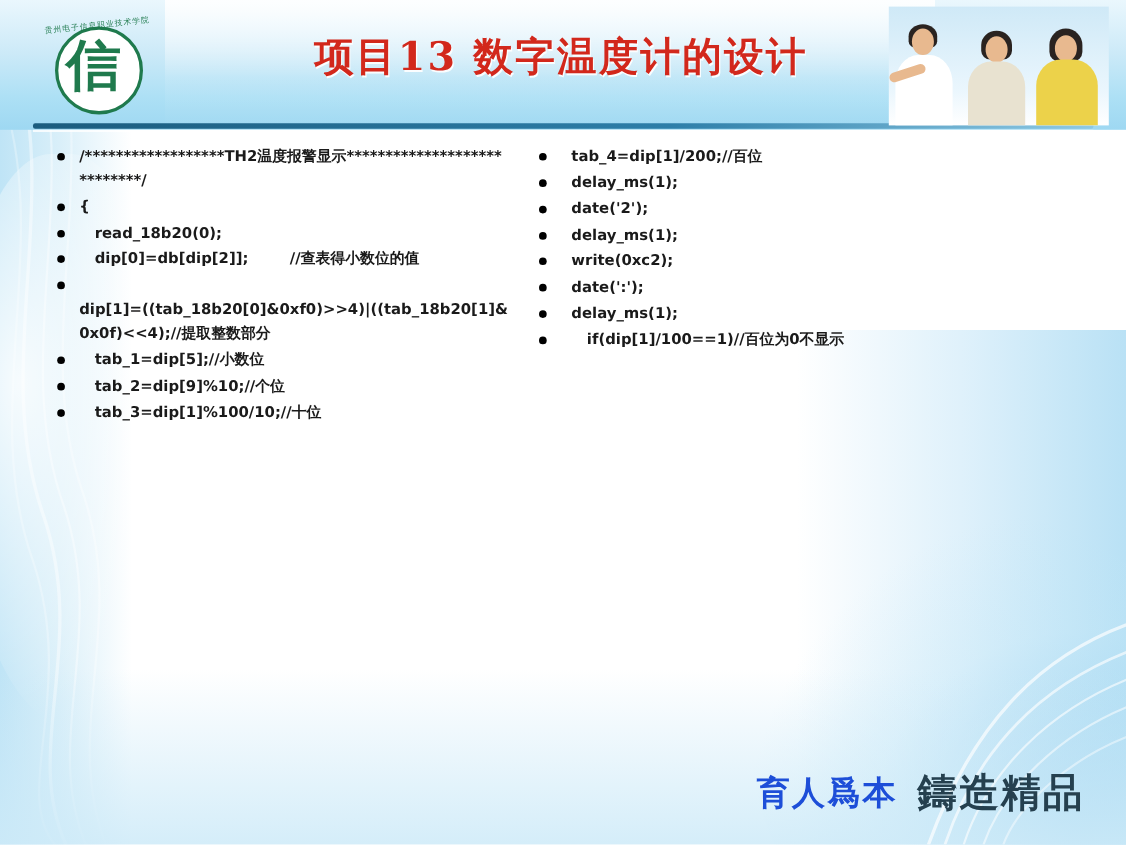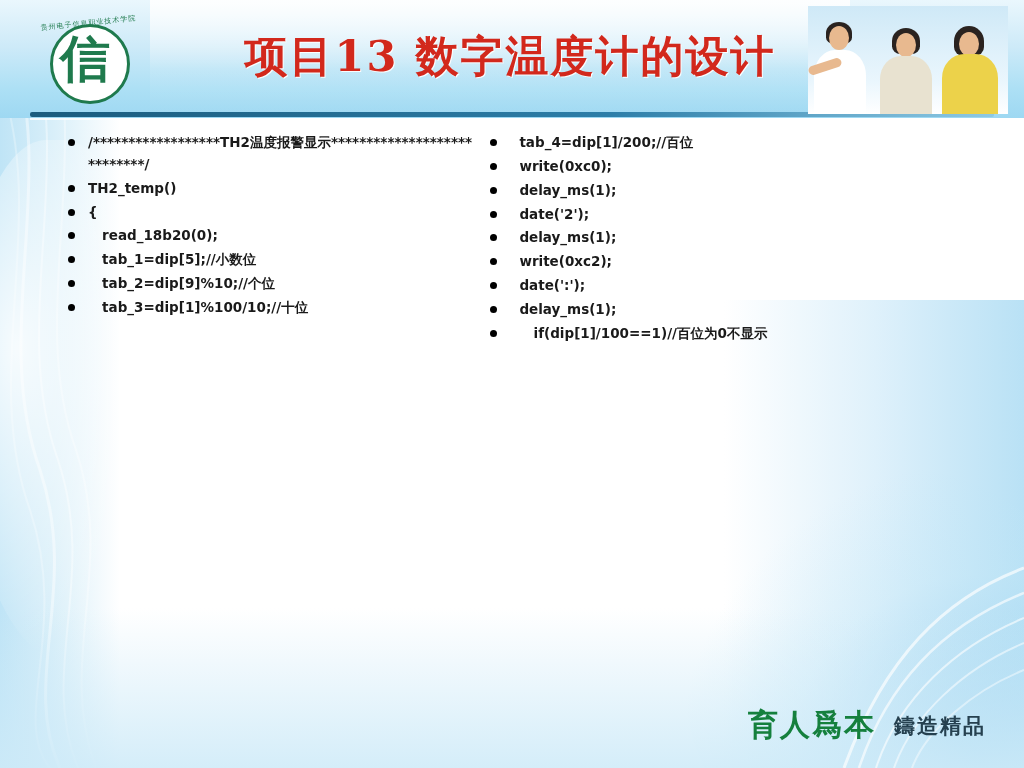--- a/index.html
+++ b/index.html
@@ -126,21 +126,21 @@
     transform: rotate(-6deg);
   }
 
   
   .slide-title {
     position: absolute;
     left: 190px; top: 28px;
     width: 640px;
     text-align: center;
     font-family: "DejaVu Serif", serif;
-    font-size: 43px;
+    font-size: 36px;
     font-weight: bold;
     color: #d2281c;
     letter-spacing: 2px;
     text-shadow: 1px 1px 0 rgba(255,255,255,0.9);
   }
 
   
   .people {
     position: absolute;
     right: 16px; top: 6px;
@@ -176,21 +176,21 @@
   .content {
     position: absolute;
     left: 0; top: 132px;
     width: 1024px;
     height: 420px;
   }
   .col {
     position: absolute;
     top: 0;
   }
-  .col-left { left: 58px; width: 420px; }
+  .col-left { left: 42px; width: 420px; }
   .col-right { left: 480px; width: 460px; }
 
   ul.bullets {
     margin: 0;
     padding: 0 0 0 30px;
     list-style: none;
   }
   ul.bullets li {
     position: relative;
     font-family: "DejaVu Sans", sans-serif;
@@ -217,26 +217,26 @@
     position: absolute;
     right: 38px; bottom: 22px;
     display: flex;
     align-items: center;
     gap: 18px;
   }
   .motto-red {
     font-family: "DejaVu Serif", serif;
     font-size: 30px;
     font-weight: bold;
-    color: #15803d;
+    color: #1d4ed8;
     letter-spacing: 2px;
   }
   .motto-dark {
     font-family: "DejaVu Serif", serif;
-    font-size: 21px;
+    font-size: 36px;
     font-weight: bold;
     color: #25404f;
     letter-spacing: 2px;
   }
   .footer-waves {
     position: absolute;
     right: 0; bottom: 0;
     width: 330px; height: 210px;
     opacity: 0.75;
   }
@@ -294,33 +294,34 @@
     <div class="p-hair" style="left:146px; top:20px; width:30px; height:30px;"></div>
     <div class="p-head" style="left:151px; top:26px; width:20px; height:24px;"></div>
     <div class="person p-body-y" style="left:134px; width:56px; height:60px;"></div>
   </div>
 
   <div class="content">
 
     <div class="col col-left">
       <ul class="bullets">
         <li>/******************TH2温度报警显示****************************/</li>
-        <li>TH2_temp()</li>
         <li>{</li>
         <li>   read_18b20(0);</li>
+        <li>   dip[0]=db[dip[2]];        //查表得小数位的值</li>
+        <li>
+dip[1]=((tab_18b20[0]&amp;0xf0)&gt;&gt;4)|((tab_18b20[1]&amp;0x0f)&lt;&lt;4);//提取整数部分</li>
         <li>   tab_1=dip[5];//小数位</li>
         <li>   tab_2=dip[9]%10;//个位</li>
         <li>   tab_3=dip[1]%100/10;//十位</li>
       </ul>
     </div>
 
     <div class="col col-right">
       <ul class="bullets">
         <li>  tab_4=dip[1]/200;//百位</li>
-        <li>  write(0xc0);</li>
         <li>  delay_ms(1);</li>
         <li>  date('2');</li>
         <li>  delay_ms(1);</li>
         <li>  write(0xc2);</li>
         <li>  date(':');</li>
         <li>  delay_ms(1);</li>
         <li>     if(dip[1]/100==1)//百位为0不显示</li>
       </ul>
     </div>
 

